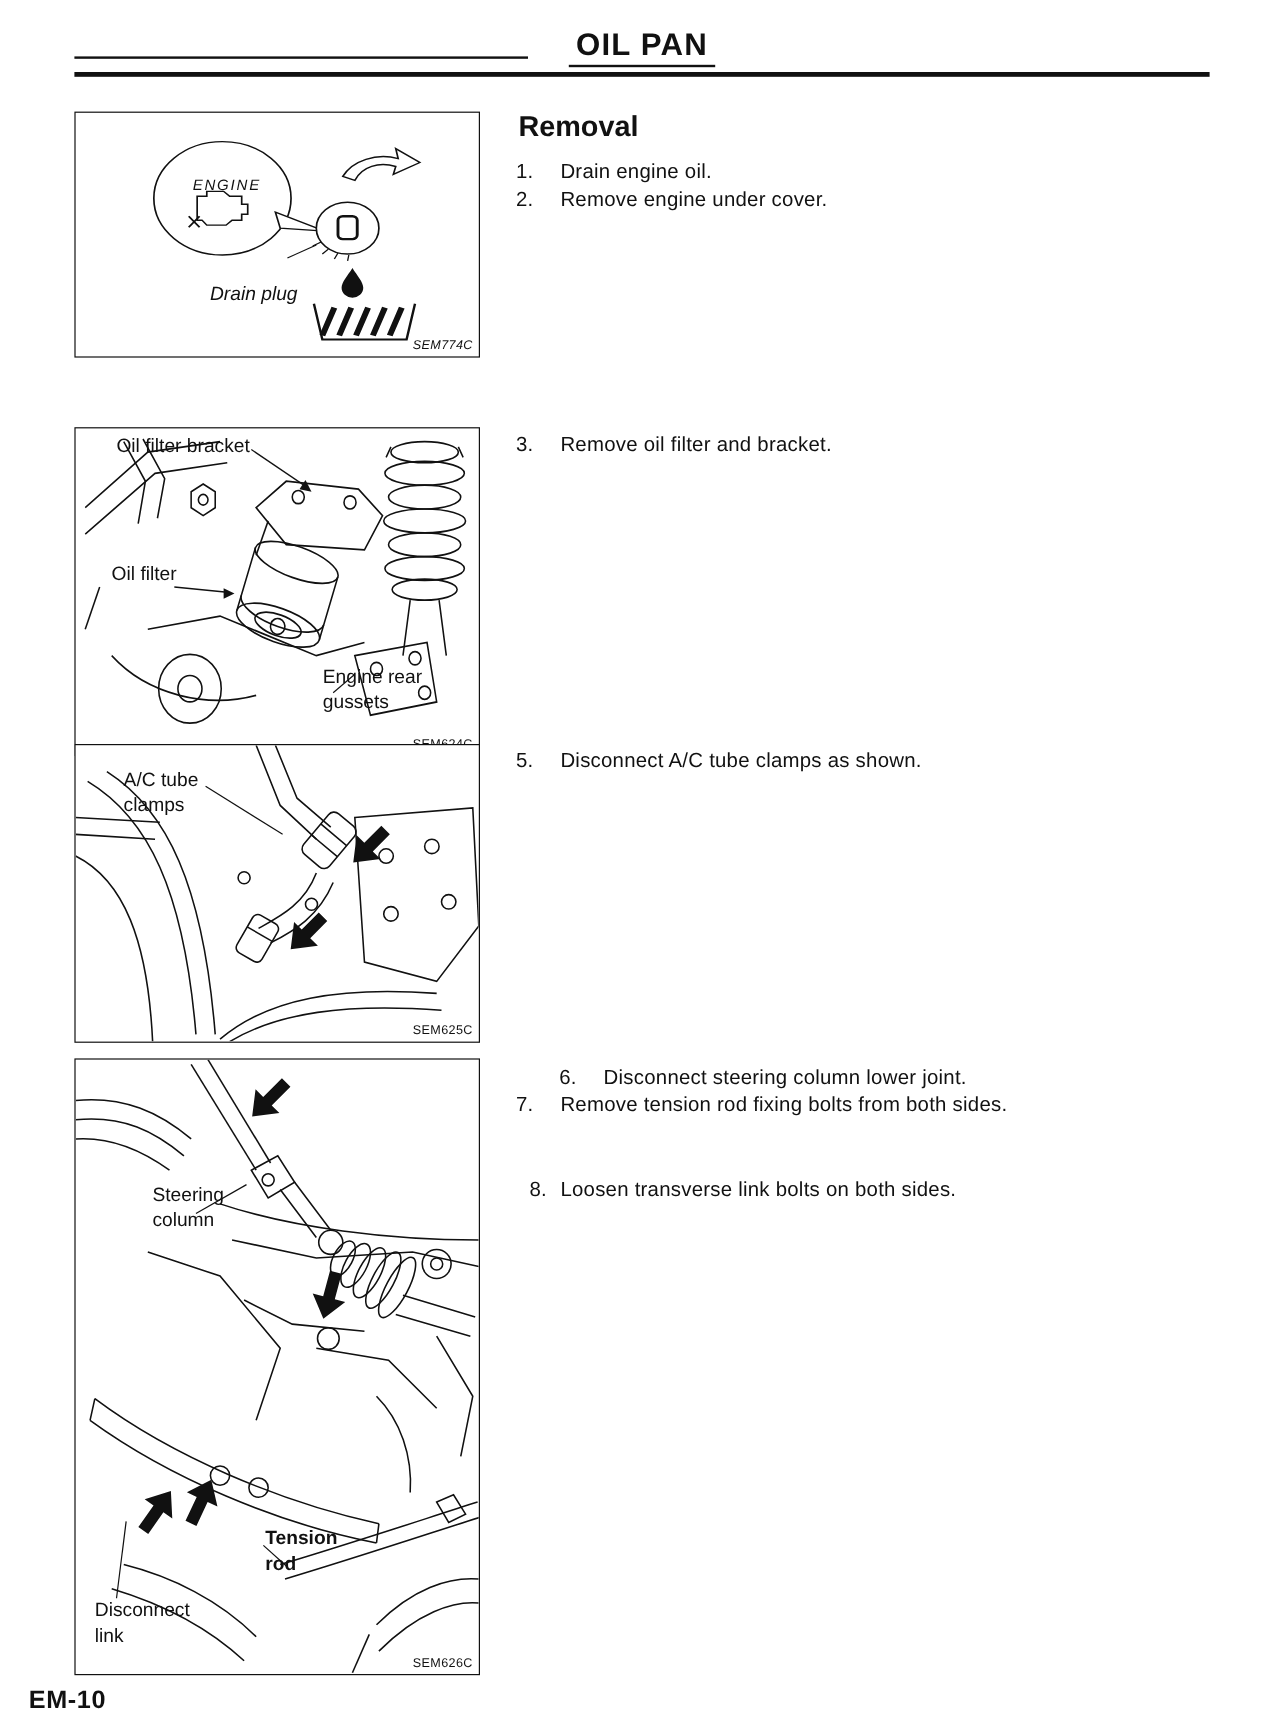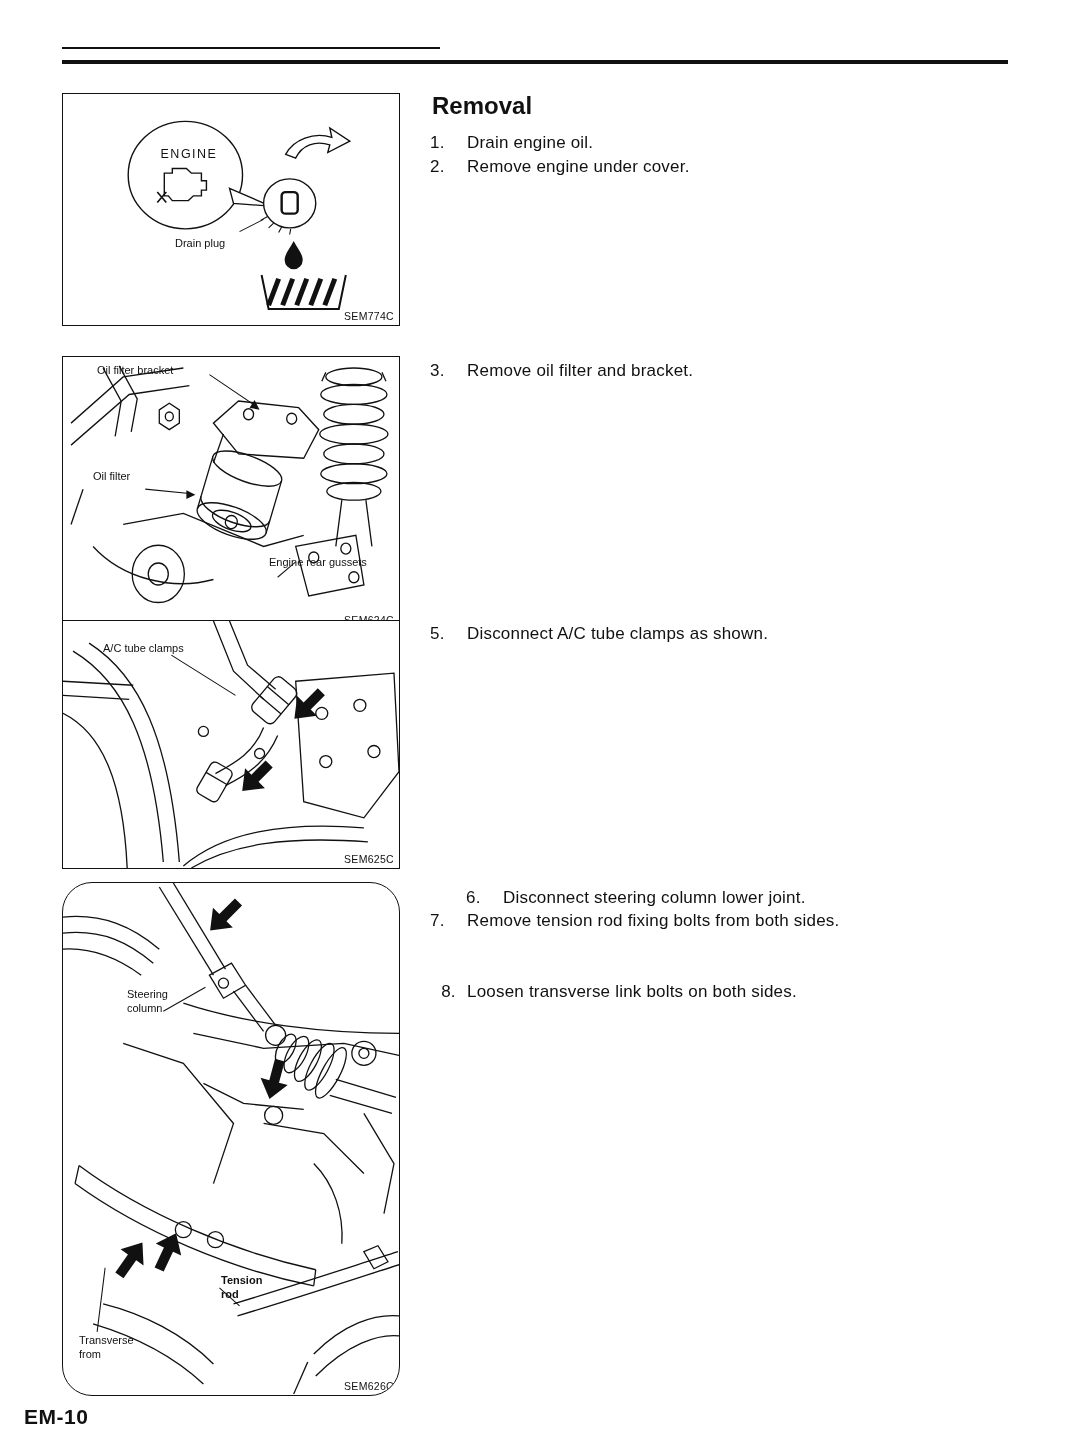--- a/index.html
+++ b/index.html
@@ -7,40 +7,41 @@
         font-family:"Liberation Sans",sans-serif;color:#111;overflow:hidden;}
   
   .title{position:absolute;top:22px;left:0;width:100%;text-align:center;
          font-size:26px;font-weight:bold;letter-spacing:1px;}
   .title span{border-bottom:2.5px solid #111;padding:0 6px 2px 6px;}
   .hdr-thin{position:absolute;top:47px;left:62px;width:378px;height:2px;background:#111;}
   .hdr-rule{position:absolute;top:60px;left:62px;width:946px;height:3.5px;background:#111;}
   
   .figbox{position:absolute;left:62px;width:338px;border:1.5px solid #111;
           background:#fff;box-sizing:border-box;overflow:hidden;}
-  #fig1{top:93px;height:233px;}
+  #fig1{top:93px;height:205px;font-style:italic;}
   #fig2{top:356px;height:274px;}
   #fig3{top:620px;height:249px;}
   #fig4{top:882px;height:514px;}
   .figbox svg{position:absolute;left:0;top:0;width:100%;height:100%;}
-  .lbl{position:absolute;font-size:11px;line-height:1.3;color:#111;}
+  .lbl{position:absolute;font-size:16px;line-height:1.3;color:#111;}
   .code{position:absolute;right:5px;bottom:3px;font-size:10.5px;color:#111;letter-spacing:.3px;}
   
   .heading{position:absolute;left:432px;top:92px;font-size:24px;font-weight:bold;}
   .step{position:absolute;left:430px;font-size:17px;letter-spacing:.2px;white-space:nowrap;}
   .step .num{display:inline-block;width:37px;}
   
   .footer{position:absolute;top:1405px;left:0;width:100%;text-align:left;
           font-size:21px;font-weight:bold;letter-spacing:.5px;padding-left:24px;}
 </style>
 </head>
 <body>
 
 <div class="page">
 
+  <div class="title"><span>OIL PAN</span></div>
   <div class="hdr-thin"></div>
   <div class="hdr-rule"></div>
 
   <figure class="figbox" id="fig1" style="margin:0;">
     <svg viewBox="0 0 335 245" preserveAspectRatio="none">
       <g stroke="#111" fill="none" stroke-width="1.4">
 
         <circle cx="122" cy="86" r="57" fill="#fff"></circle>
         <path d="M 166 100 L 207 119 L 170 116 Z" fill="#fff"></path>
 
@@ -167,21 +168,21 @@
           </g>
         <g transform="translate(190,158) rotate(45)">
             <path d="M -5 -22 h10 v20 h9 l-14 18 -14 -18 h9 z"></path>
           </g>
       </g>
     </svg>
     <div class="lbl" style="left:40px;top:20px;width:104px;">A/C tube clamps</div>
     <div class="code">SEM625C</div>
   </figure>
 
-  <figure class="figbox" id="fig4" style="margin:0;border-radius:30px;">
+  <figure class="figbox" id="fig4" style="margin:0;">
     <svg viewBox="0 0 335 511" preserveAspectRatio="none">
       <g stroke="#111" fill="none" stroke-width="1.3">
 
         <path d="M 0 34 C 40 30 70 44 96 66"></path>
         <path d="M 0 50 C 40 46 66 60 90 80"></path>
         <path d="M 0 66 C 30 64 56 76 78 92"></path>
 
         <path d="M 96 4 L 150 92"></path>
         <path d="M 110 0 L 162 86"></path>
         <path d="M 146 92 l 22 -12 14 22 -22 13 z"></path>
@@ -240,21 +241,21 @@
         <g transform="translate(70,372) rotate(215)">
             <path d="M -5 -24 h10 v22 h9 l-14 18 -14 -18 h9 z"></path>
           </g>
         <g transform="translate(106,364) rotate(205)">
             <path d="M -5 -24 h10 v22 h9 l-14 18 -14 -18 h9 z"></path>
           </g>
       </g>
     </svg>
     <div class="lbl" style="left:64px;top:104px;width:60px;">Steering column</div>
     <div class="lbl" style="left:158px;top:390px;width:52px;font-weight:bold;">Tension rod</div>
-    <div class="lbl" style="left:16px;top:450px;width:72px;">Transverse from</div>
+    <div class="lbl" style="left:16px;top:450px;width:72px;">Disconnect link</div>
     <div class="code">SEM626C</div>
   </figure>
 
   <h2 class="heading" style="margin:0;">Removal</h2>
 
   <div class="step" style="top:133px;">
     <span class="num">1.</span><span>Drain engine oil.</span>
   </div>
   <div class="step" style="top:157px;">
     <span class="num">2.</span><span>Remove engine under cover.</span>

